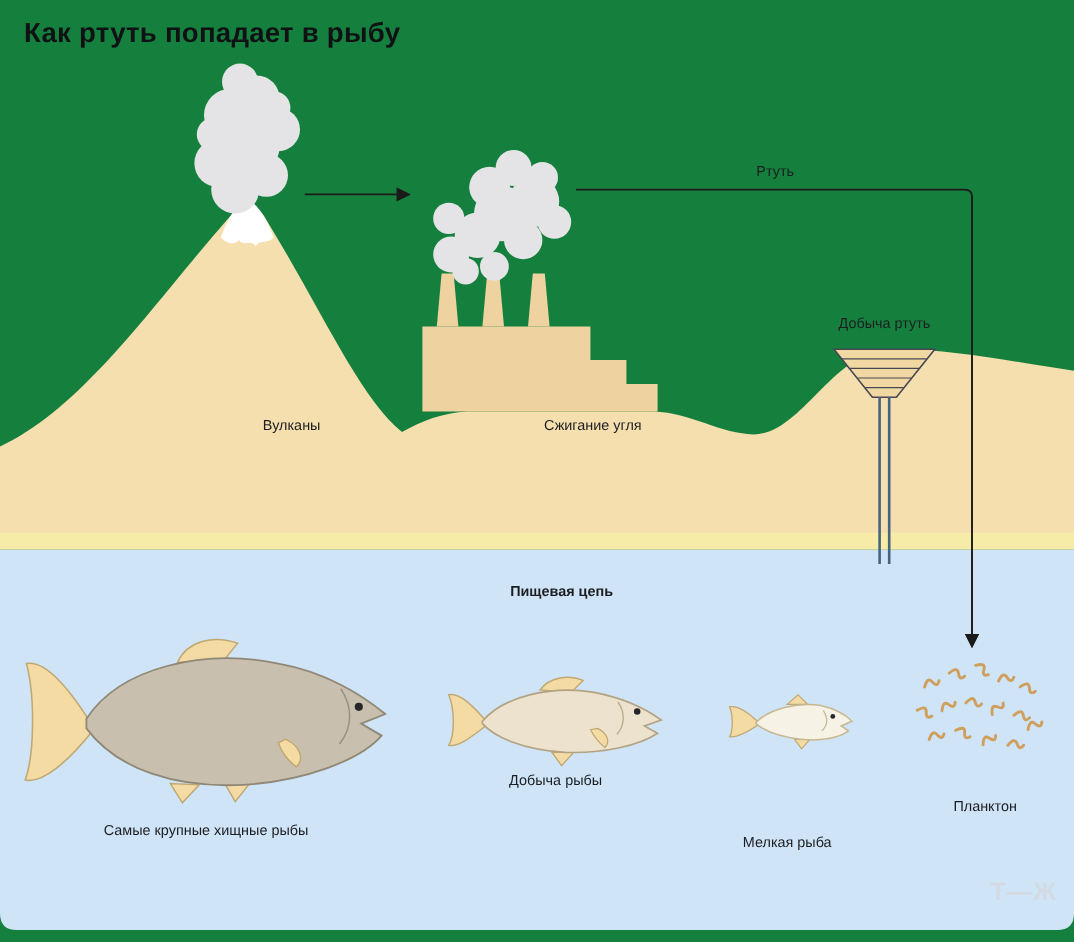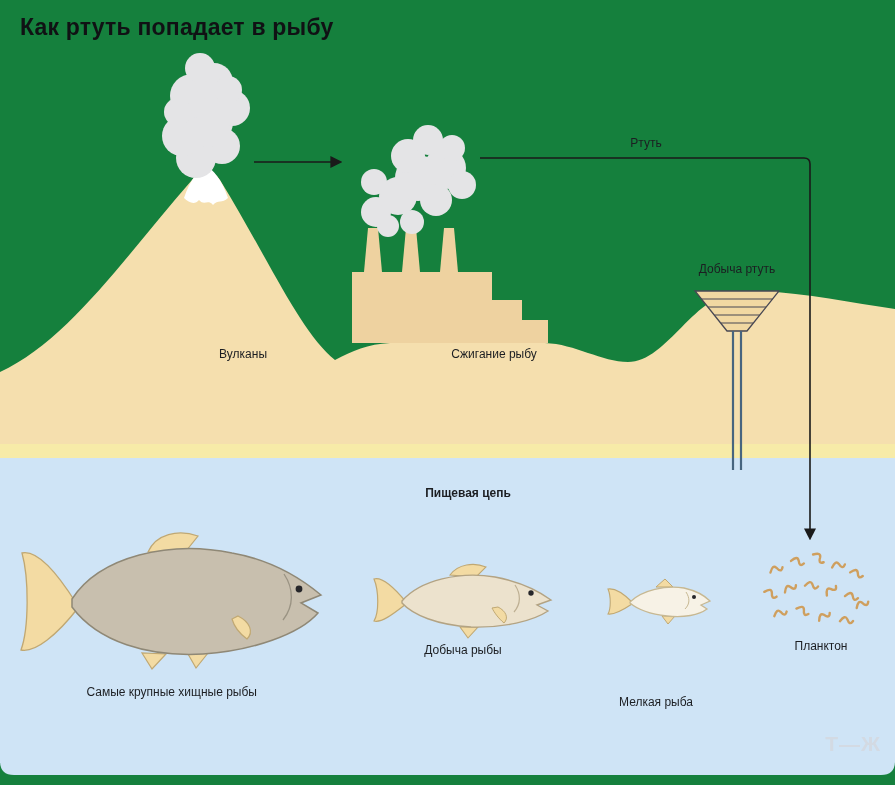--- a/index.html
+++ b/index.html
@@ -129,23 +129,23 @@
       <path transform="translate(802,611) rotate(33)" d="M-6,1 C-3,-4 -1,-5 1,-2 C3,2 5,3 7,-1"></path>
       <path transform="translate(824,617) rotate(-28)" d="M-6,1 C-3,-4 -1,-5 1,-2 C3,2 5,3 7,-1"></path>
       <path transform="translate(846,621) rotate(8)" d="M-6,1 C-3,-4 -1,-5 1,-2 C3,2 5,3 7,-1"></path>
       <path transform="translate(862,605) rotate(-20)" d="M-6,1 C-3,-4 -1,-5 1,-2 C3,2 5,3 7,-1"></path>
     </g>
   </svg>
 
   <div class="title">Как ртуть попадает в рыбу</div>
 
   <div class="lbl" style="left:207px; top:347px;margin-left:36px;">Вулканы</div>
-  <div class="lbl" style="left:494px; top:347px;">Сжигание рыбу</div>
+  <div class="lbl" style="left:494px; top:347px;">Сжигание угля</div>
   <div class="lbl" style="left:737px; top:262px;">Добыча ртуть</div>
   <div class="lbl" style="left:646px; top:136px;">Ртуть</div>
   <div class="lbl bold" style="left:468px; top:486px;">Пищевая цепь</div>
   <div class="lbl wrap" style="left:166px; top:681px;">Самые крупные хищные рыбы</div>
   <div class="lbl" style="left:463px; top:643px;">Добыча рыбы</div>
   <div class="lbl" style="left:656px; top:672px;margin-top:23px;">Мелкая рыба</div>
-  <div class="lbl" style="left:821px; top:639px;">Планктон</div>
+  <div class="lbl" style="left:821px; top:665px;">Планктон</div>
 
   <div class="watermark">Т—Ж</div>
 </div>
 
 </body></html>

